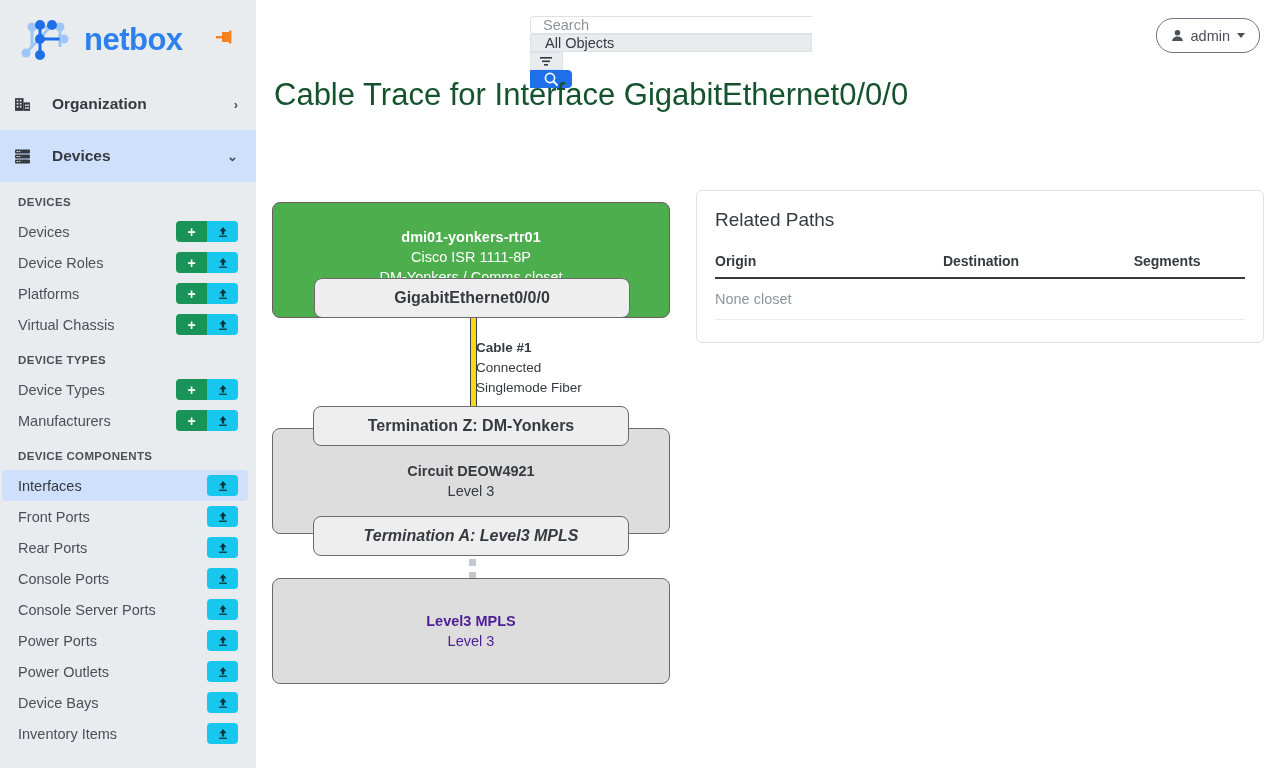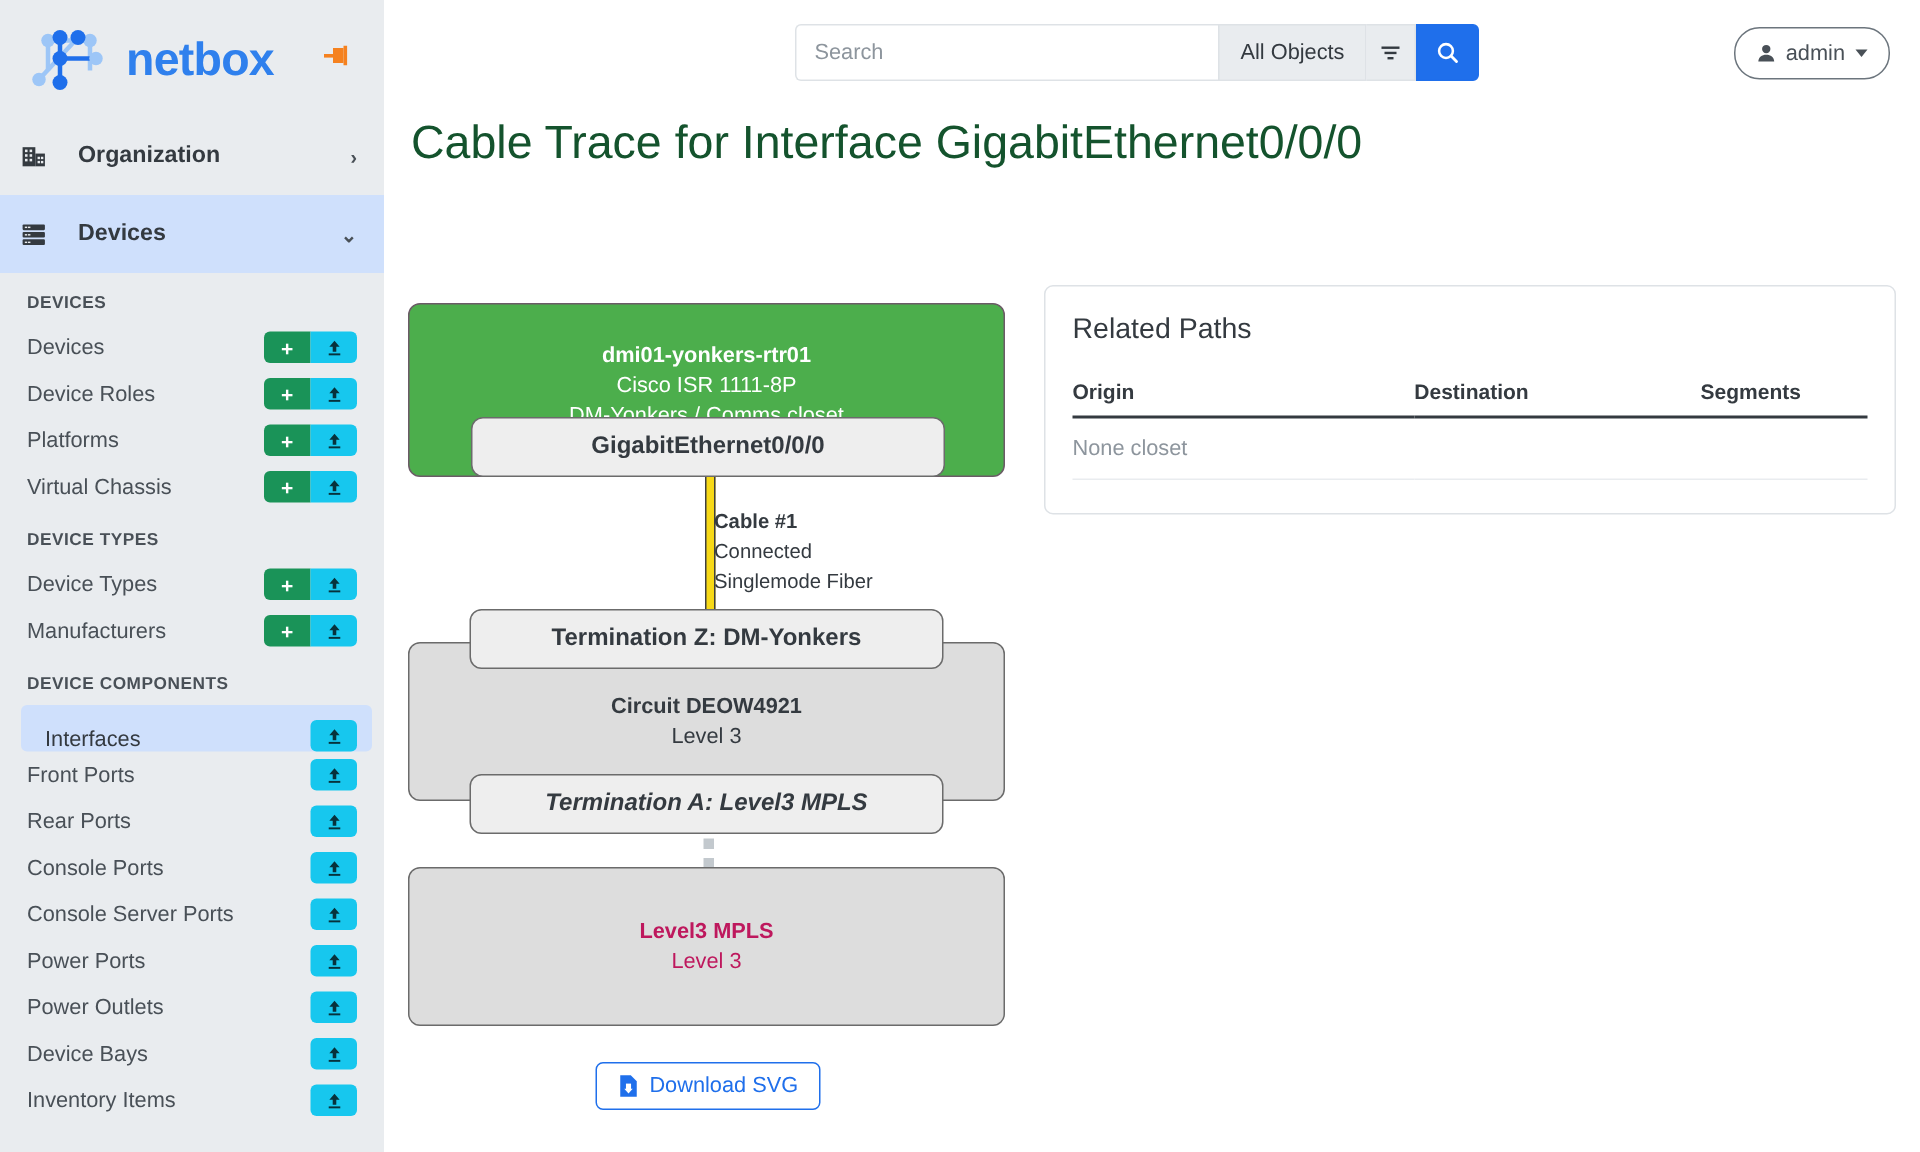--- a/index.html
+++ b/index.html
@@ -49,40 +49,40 @@
   }
   .nav-item {
     display: flex; align-items: center;
     height: 31px; margin: 0 8px 0 0; padding-left: 18px;
     font-size: 14.5px; color: #495057;
     cursor: pointer; position: relative;
   }
   .nav-item .ilabel { flex: 1; }
   .nav-item.selected {
     background: #cfe0fc; border-radius: 4px;
-    margin-left: 14px; padding-left: 16px; color: #343a40; align-items: flex-end;
+    margin-left: 2px; padding-left: 16px; color: #343a40;
   }
   .btn-group { display: flex; position: absolute; right: 10px; }
   .mini-btn {
     width: 31px; height: 21px;
     display: flex; align-items: center; justify-content: center;
     color: #fff; cursor: pointer; font-size: 12px; line-height: 1;
   }
   .mini-add { background: #1a9358; border-radius: 4px 0 0 4px; font-size: 14px; font-weight: 700; }
   .mini-imp { background: #17c7ee; border-radius: 0 4px 4px 0; }
   .mini-imp.only { border-radius: 4px; }
 
   
   #header {
     position: absolute; left: 256px; top: 0;
     width: 1024px; height: 70px;
     background: #fff;
     display: flex; align-items: center;
   }
-  .searchwrap { display: flex; margin-left: 274px; height: 38px; }
+  .searchwrap { display: flex; margin-left: 274px; height: 38px; flex-direction: column; }
   .search-input {
     width: 282px; height: 38px;
     border: 1px solid #dee2e6; border-right: none;
     border-radius: 4px 0 0 4px;
     padding: 0 12px; font-size: 14.5px; color: #343a40;
     font-family: "Liberation Sans", sans-serif; outline: none;
   }
   .search-input::placeholder { color: #8d959d; }
   .obj-select {
     height: 38px; padding: 0 14px;
@@ -159,21 +159,21 @@
   .term-over-top { position: absolute; left: 41px; top: -22px; width: 316px; }
   .term-over-bot { position: absolute; left: 41px; bottom: -22px; width: 316px; }
 
   .dots { height: 44px; display: flex; flex-direction: column;
           align-items: center; justify-content: center; gap: 6px; }
   .dot { width: 7px; height: 7px; background: #c3c9ce; }
 
   .node-network {
     width: 398px; background: #dddddd;
     border: 1px solid #6b6b6b; border-radius: 8px;
-    text-align: center; padding: 32px 10px; color: #be185d;
+    text-align: center; padding: 32px 10px; color: #4c1d95;
   }
 
   .dl-wrap { display: flex; justify-content: center; margin-top: 24px; }
   .dl-btn {
     display: inline-flex; align-items: center; gap: 7px;
     border: 1px solid #1f6feb; border-radius: 5px;
     background: #fff; color: #1f6feb;
     font-size: 14.5px; padding: 7px 14px; cursor: pointer;
     font-family: "Liberation Sans", sans-serif;
   }
@@ -515,30 +515,20 @@
         <span class="dot"></span>
         <span class="dot"></span>
         <span class="dot"></span>
       </div>
 
       <div class="node-network">
         <div class="cb-name">Level3 MPLS</div>
         <div class="cb-sub">Level 3</div>
       </div>
 
-      <div class="dl-wrap">
-        <button class="dl-btn">
-          <svg width="14" height="16" viewBox="0 0 14 16">
-            <path d="M1.5 0.8h7l4 4v10.4h-11z" fill="#1f6feb"></path>
-            <rect x="5.3" y="6.4" width="3.4" height="4" fill="#fff"></rect>
-            <path d="M4.2 9.8h5.6L7 13z" fill="#fff"></path>
-          </svg>
-          <span>Download SVG</span>
-        </button>
-      </div>
 
     </div>
 
     <div id="related">
       <h2 class="card-title">Related Paths</h2>
       <table class="rp">
         <thead>
           <tr>
             <th class="c1">Origin</th>
             <th class="c2">Destination</th>

